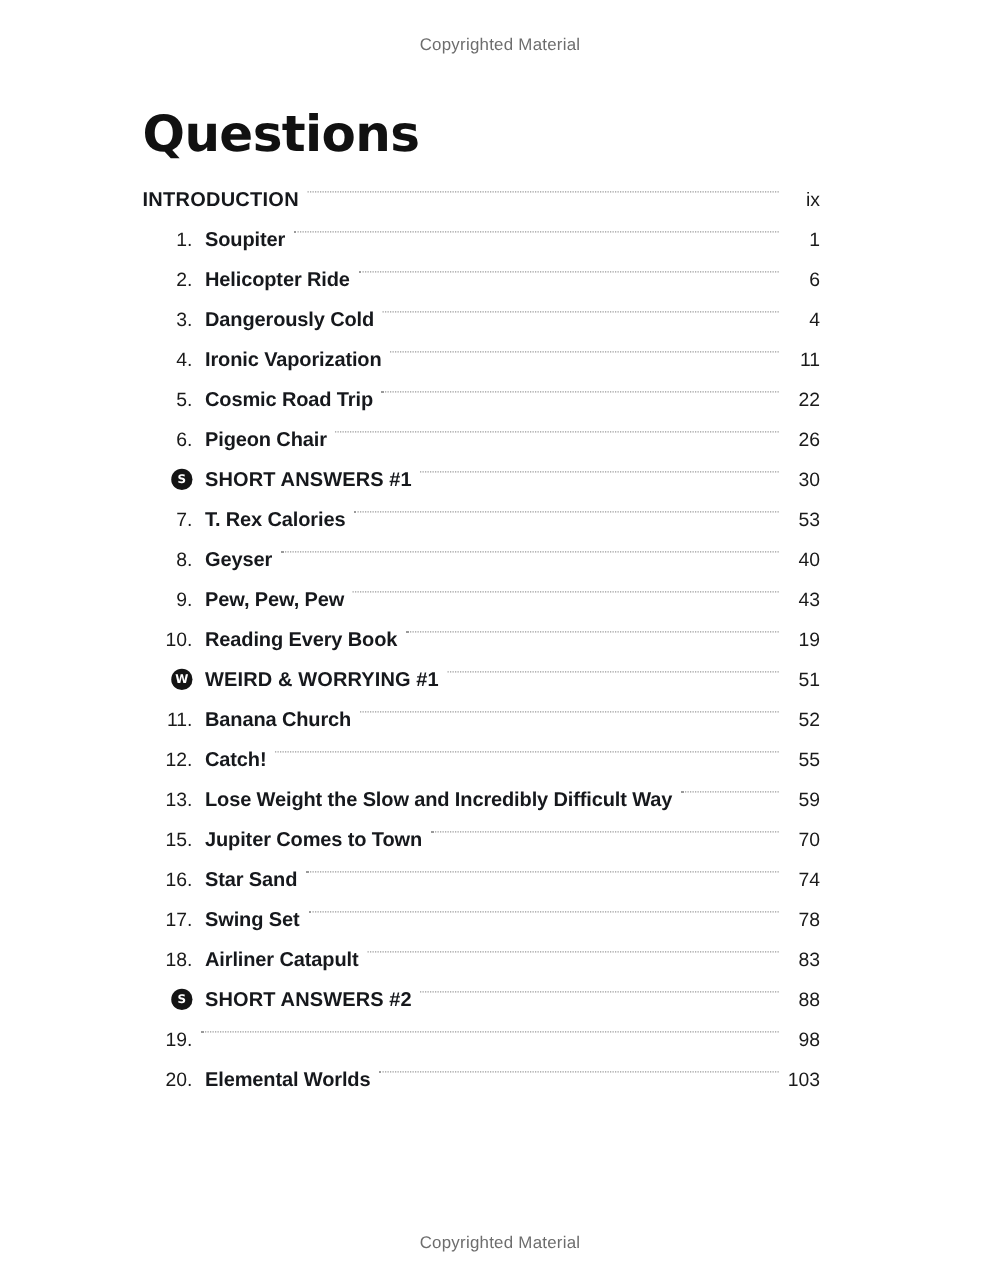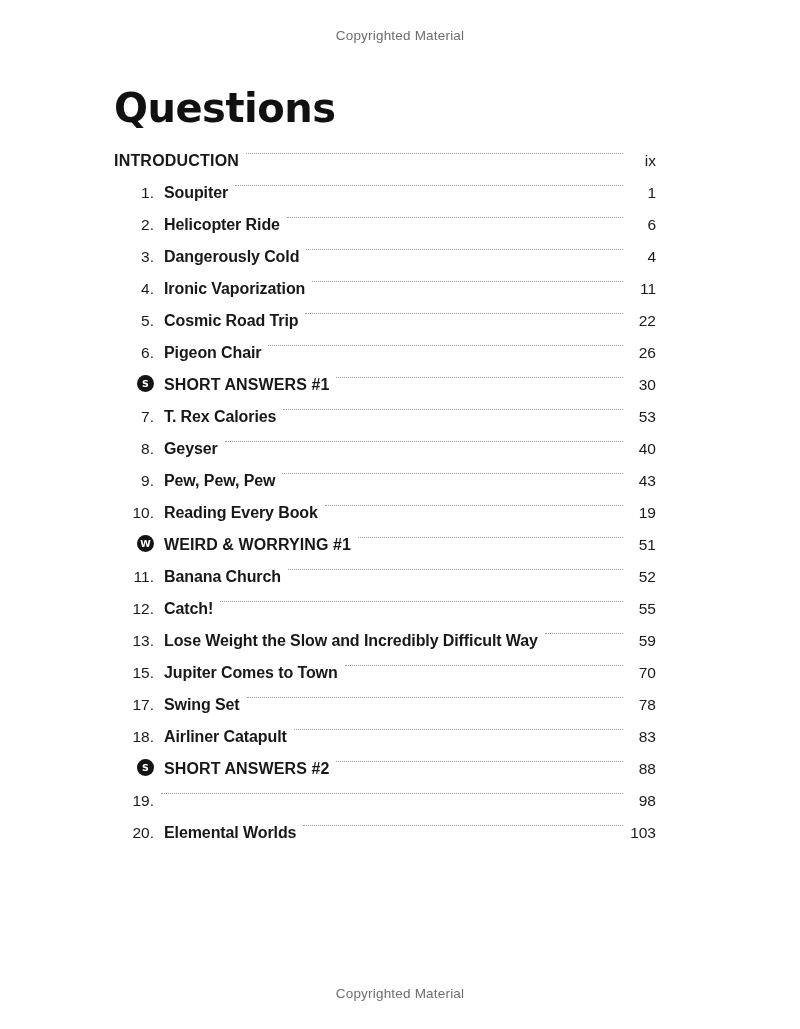--- a/index.html
+++ b/index.html
@@ -235,20 +235,26 @@
         <div class="leader"></div>
         <div class="pageno">59</div>
       </div>
       <div class="row">
         <div class="num">15.</div>
         <div class="label">Jupiter Comes to Town</div>
         <div class="leader"></div>
         <div class="pageno">70</div>
       </div>
       <div class="row">
+        <div class="num">16.</div>
+        <div class="label">Star Sand</div>
+        <div class="leader"></div>
+        <div class="pageno">74</div>
+      </div>
+      <div class="row">
         <div class="num">17.</div>
         <div class="label">Swing Set</div>
         <div class="leader"></div>
         <div class="pageno">78</div>
       </div>
       <div class="row">
         <div class="num">18.</div>
         <div class="label">Airliner Catapult</div>
         <div class="leader"></div>
         <div class="pageno">83</div>

